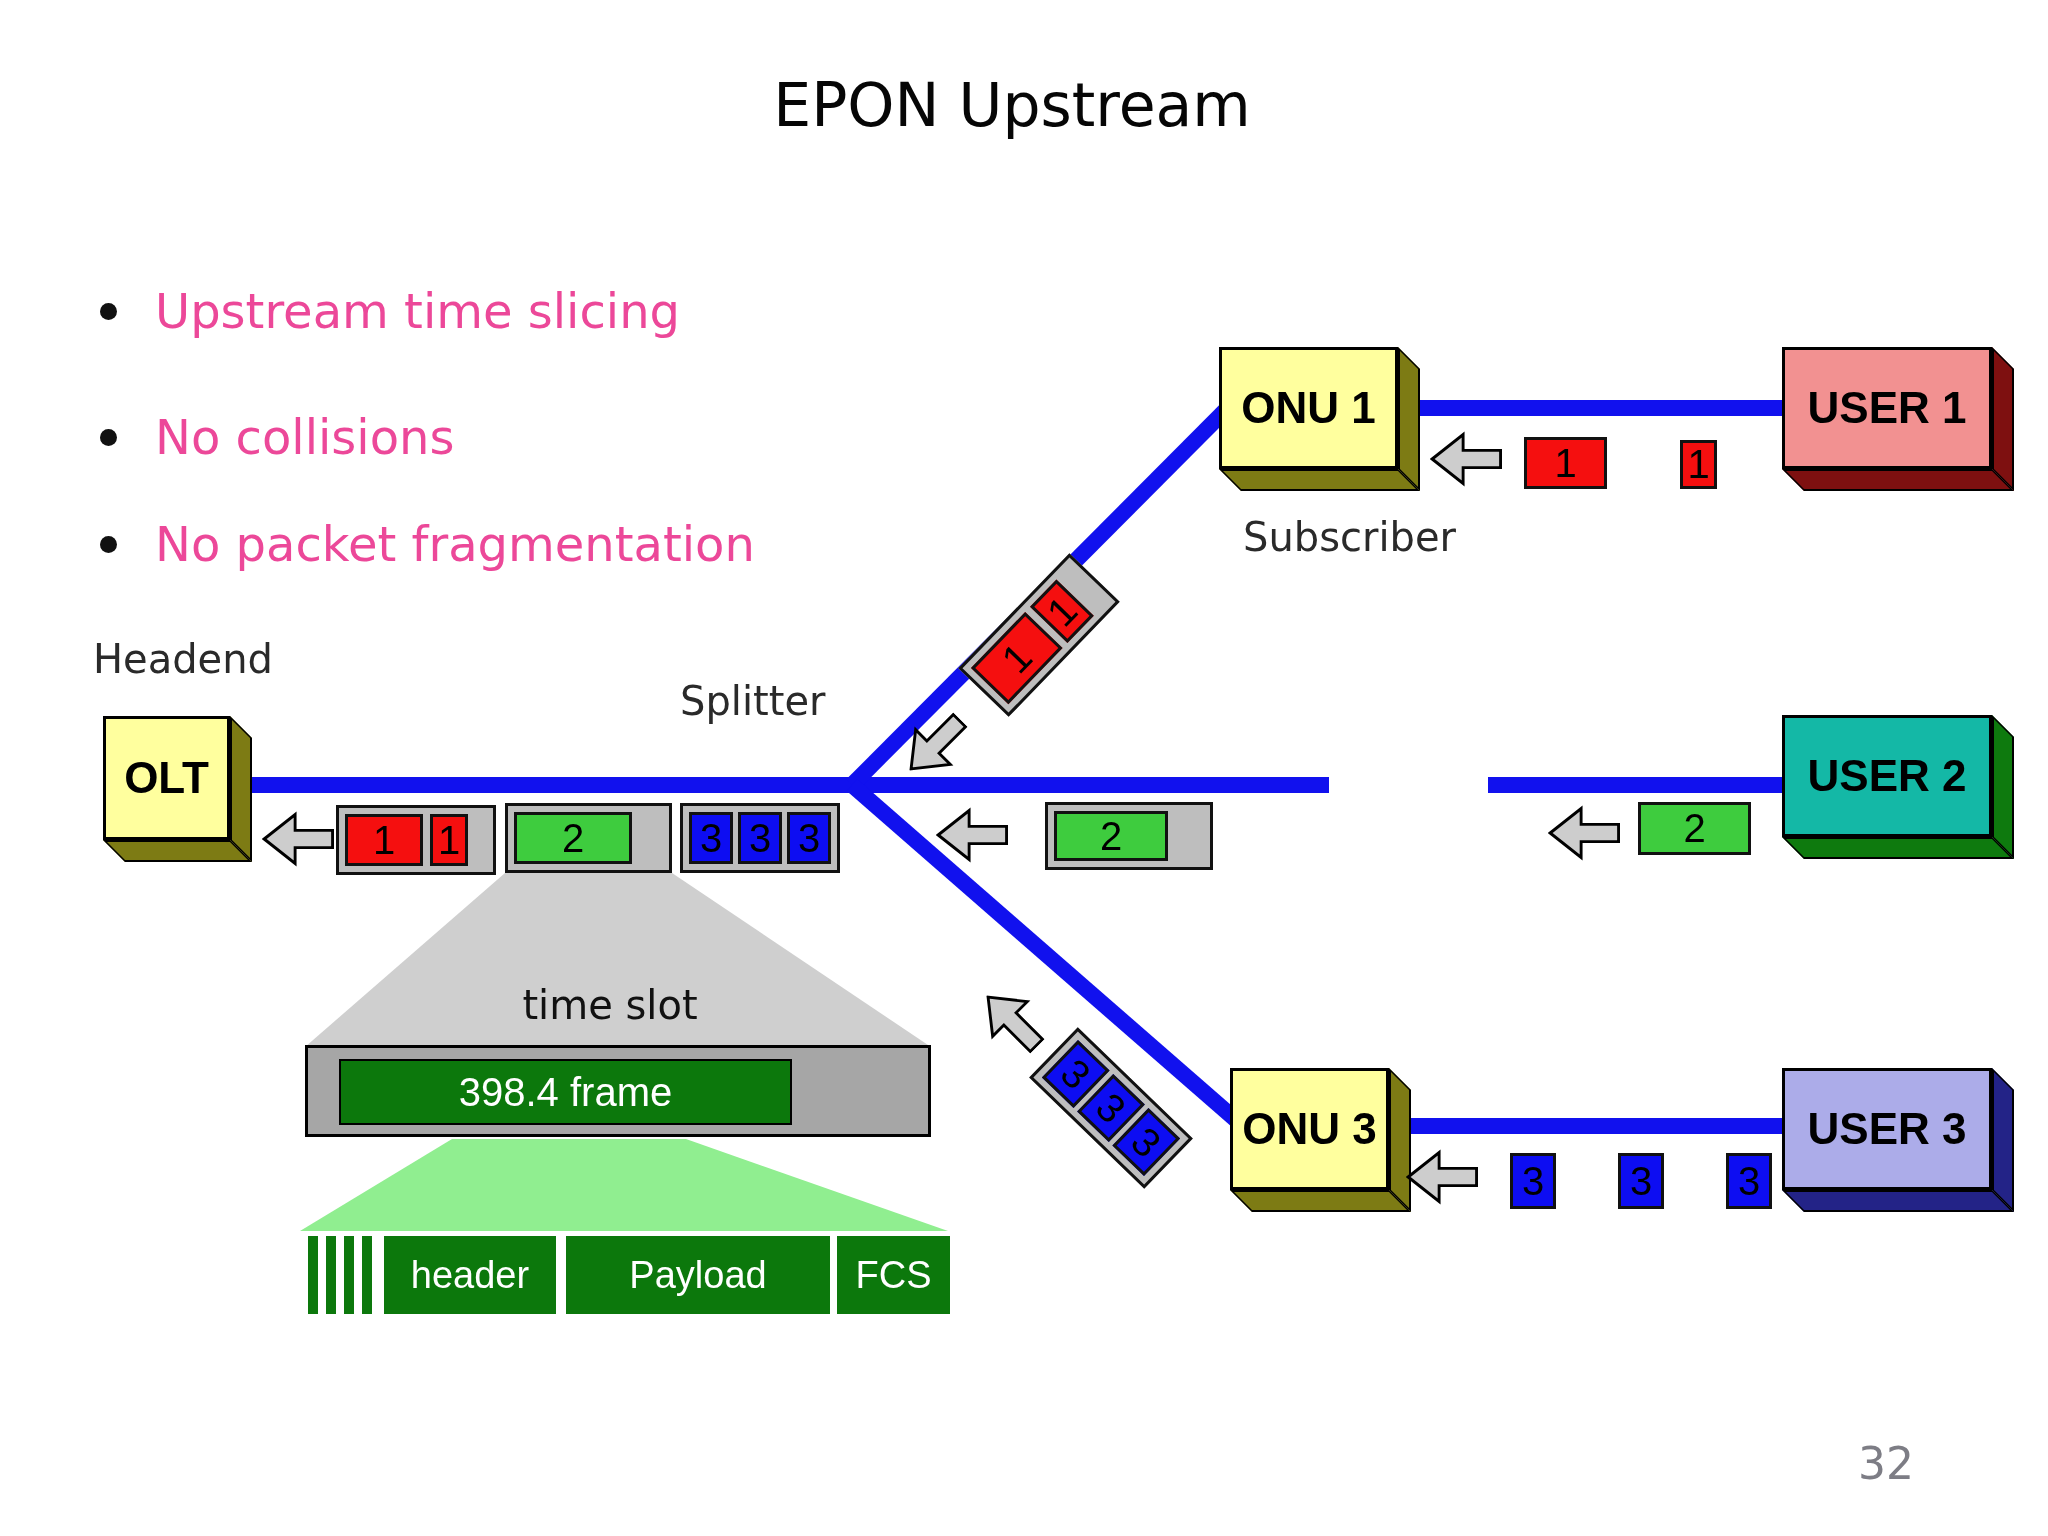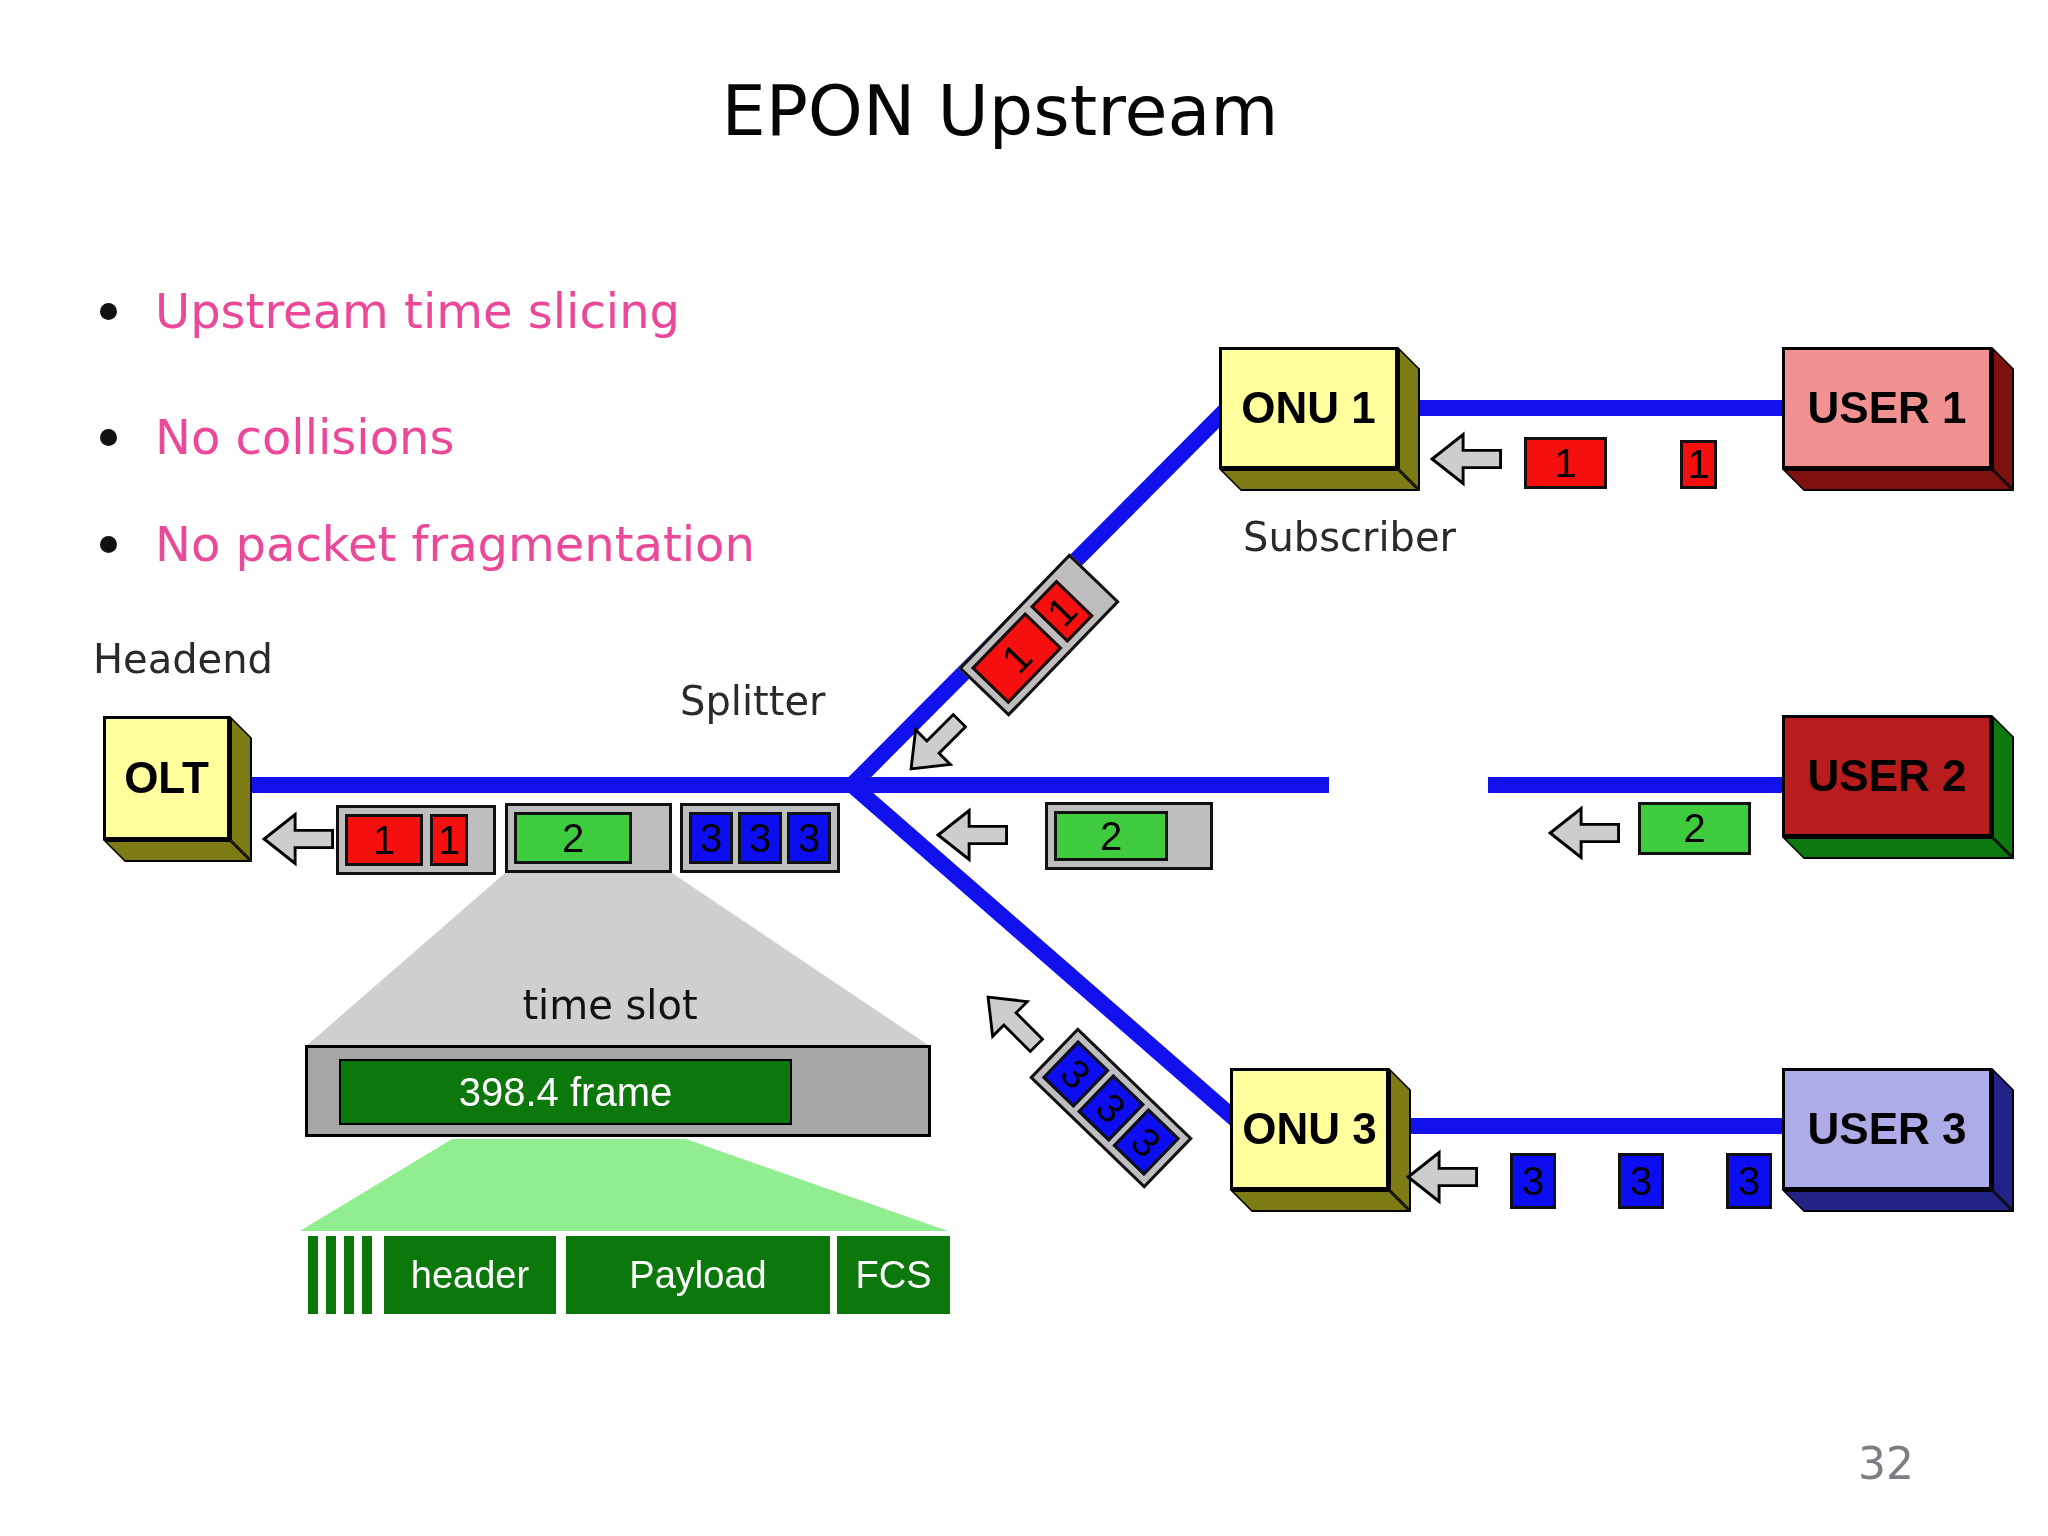--- a/index.html
+++ b/index.html
@@ -1,37 +1,37 @@
 <!DOCTYPE html>
 <html><head>
 <meta charset="utf-8">
 <style>
   html,body{margin:0;padding:0;background:#ffffff;}
   .slide{position:relative;width:2048px;height:1536px;background:#ffffff;overflow:hidden;
          font-family:"DejaVu Sans",sans-serif;color:#111;}
 
   
-  .title{position:absolute;left:4px;top:70px;width:1862px;text-align:center;
-         padding-left:130px;box-sizing:border-box;font-size:70px;color:#060606;}
+  .title{position:absolute;left:16px;top:70px;width:1862px;text-align:center;
+         padding-left:130px;box-sizing:border-box;font-size:60px;color:#060606;}
   .bullet{position:absolute;left:100px;display:flex;align-items:center;font-size:48px;color:#ec4899;}
   .dot{width:17px;height:17px;border-radius:50%;background:#111;margin-right:38px;flex:0 0 auto;}
   .lbl{position:absolute;font-size:40px;color:#2a2a2a;white-space:nowrap;}
   .pagenum{position:absolute;left:1858px;top:1438px;font-size:44px;color:#7d7d85;}
 
   
   .node{position:absolute;z-index:2;}
   .face{position:absolute;inset:0;border:3px solid #000;display:flex;align-items:center;justify-content:center;
         font-family:"Liberation Sans",sans-serif;font-weight:bold;font-size:44px;color:#000;z-index:2;}
   .side-r{position:absolute;left:100%;top:0;width:22px;height:100%;transform:skewY(45deg);
           transform-origin:0 0;border:2px solid #000;box-sizing:border-box;z-index:1;}
   .side-b{position:absolute;top:100%;left:0;width:100%;height:22px;transform:skewX(45deg);
           transform-origin:0 0;border:2px solid #000;box-sizing:border-box;z-index:1;}
   .yellow .face{background:#ffff9e;} .yellow .side-r,.yellow .side-b{background:#7d7b14;}
   .pink .face{background:#f29191;}   .pink .side-r,.pink .side-b{background:#7e1010;}
-  .green .face{background:#b91c1c;}  .green .side-r,.green .side-b{background:#0e7a0e;}
+  .green .face{background:#14b8a6;}  .green .side-r,.green .side-b{background:#0e7a0e;}
   .violet .face{background:#acace9;} .violet .side-r,.violet .side-b{background:#232387;}
 
   
   .fiber{position:absolute;height:16px;background:#1111ee;z-index:1;}
 
   
   .slot{position:absolute;background:#bebebe;border:3px solid #111;box-sizing:border-box;
         display:flex;align-items:center;padding:0 6px;gap:7px;z-index:3;}
   .pkt{border:3px solid #111;box-sizing:border-box;display:flex;align-items:center;justify-content:center;
        font-family:"Liberation Sans",sans-serif;font-size:40px;color:#000;flex:0 0 auto;}

